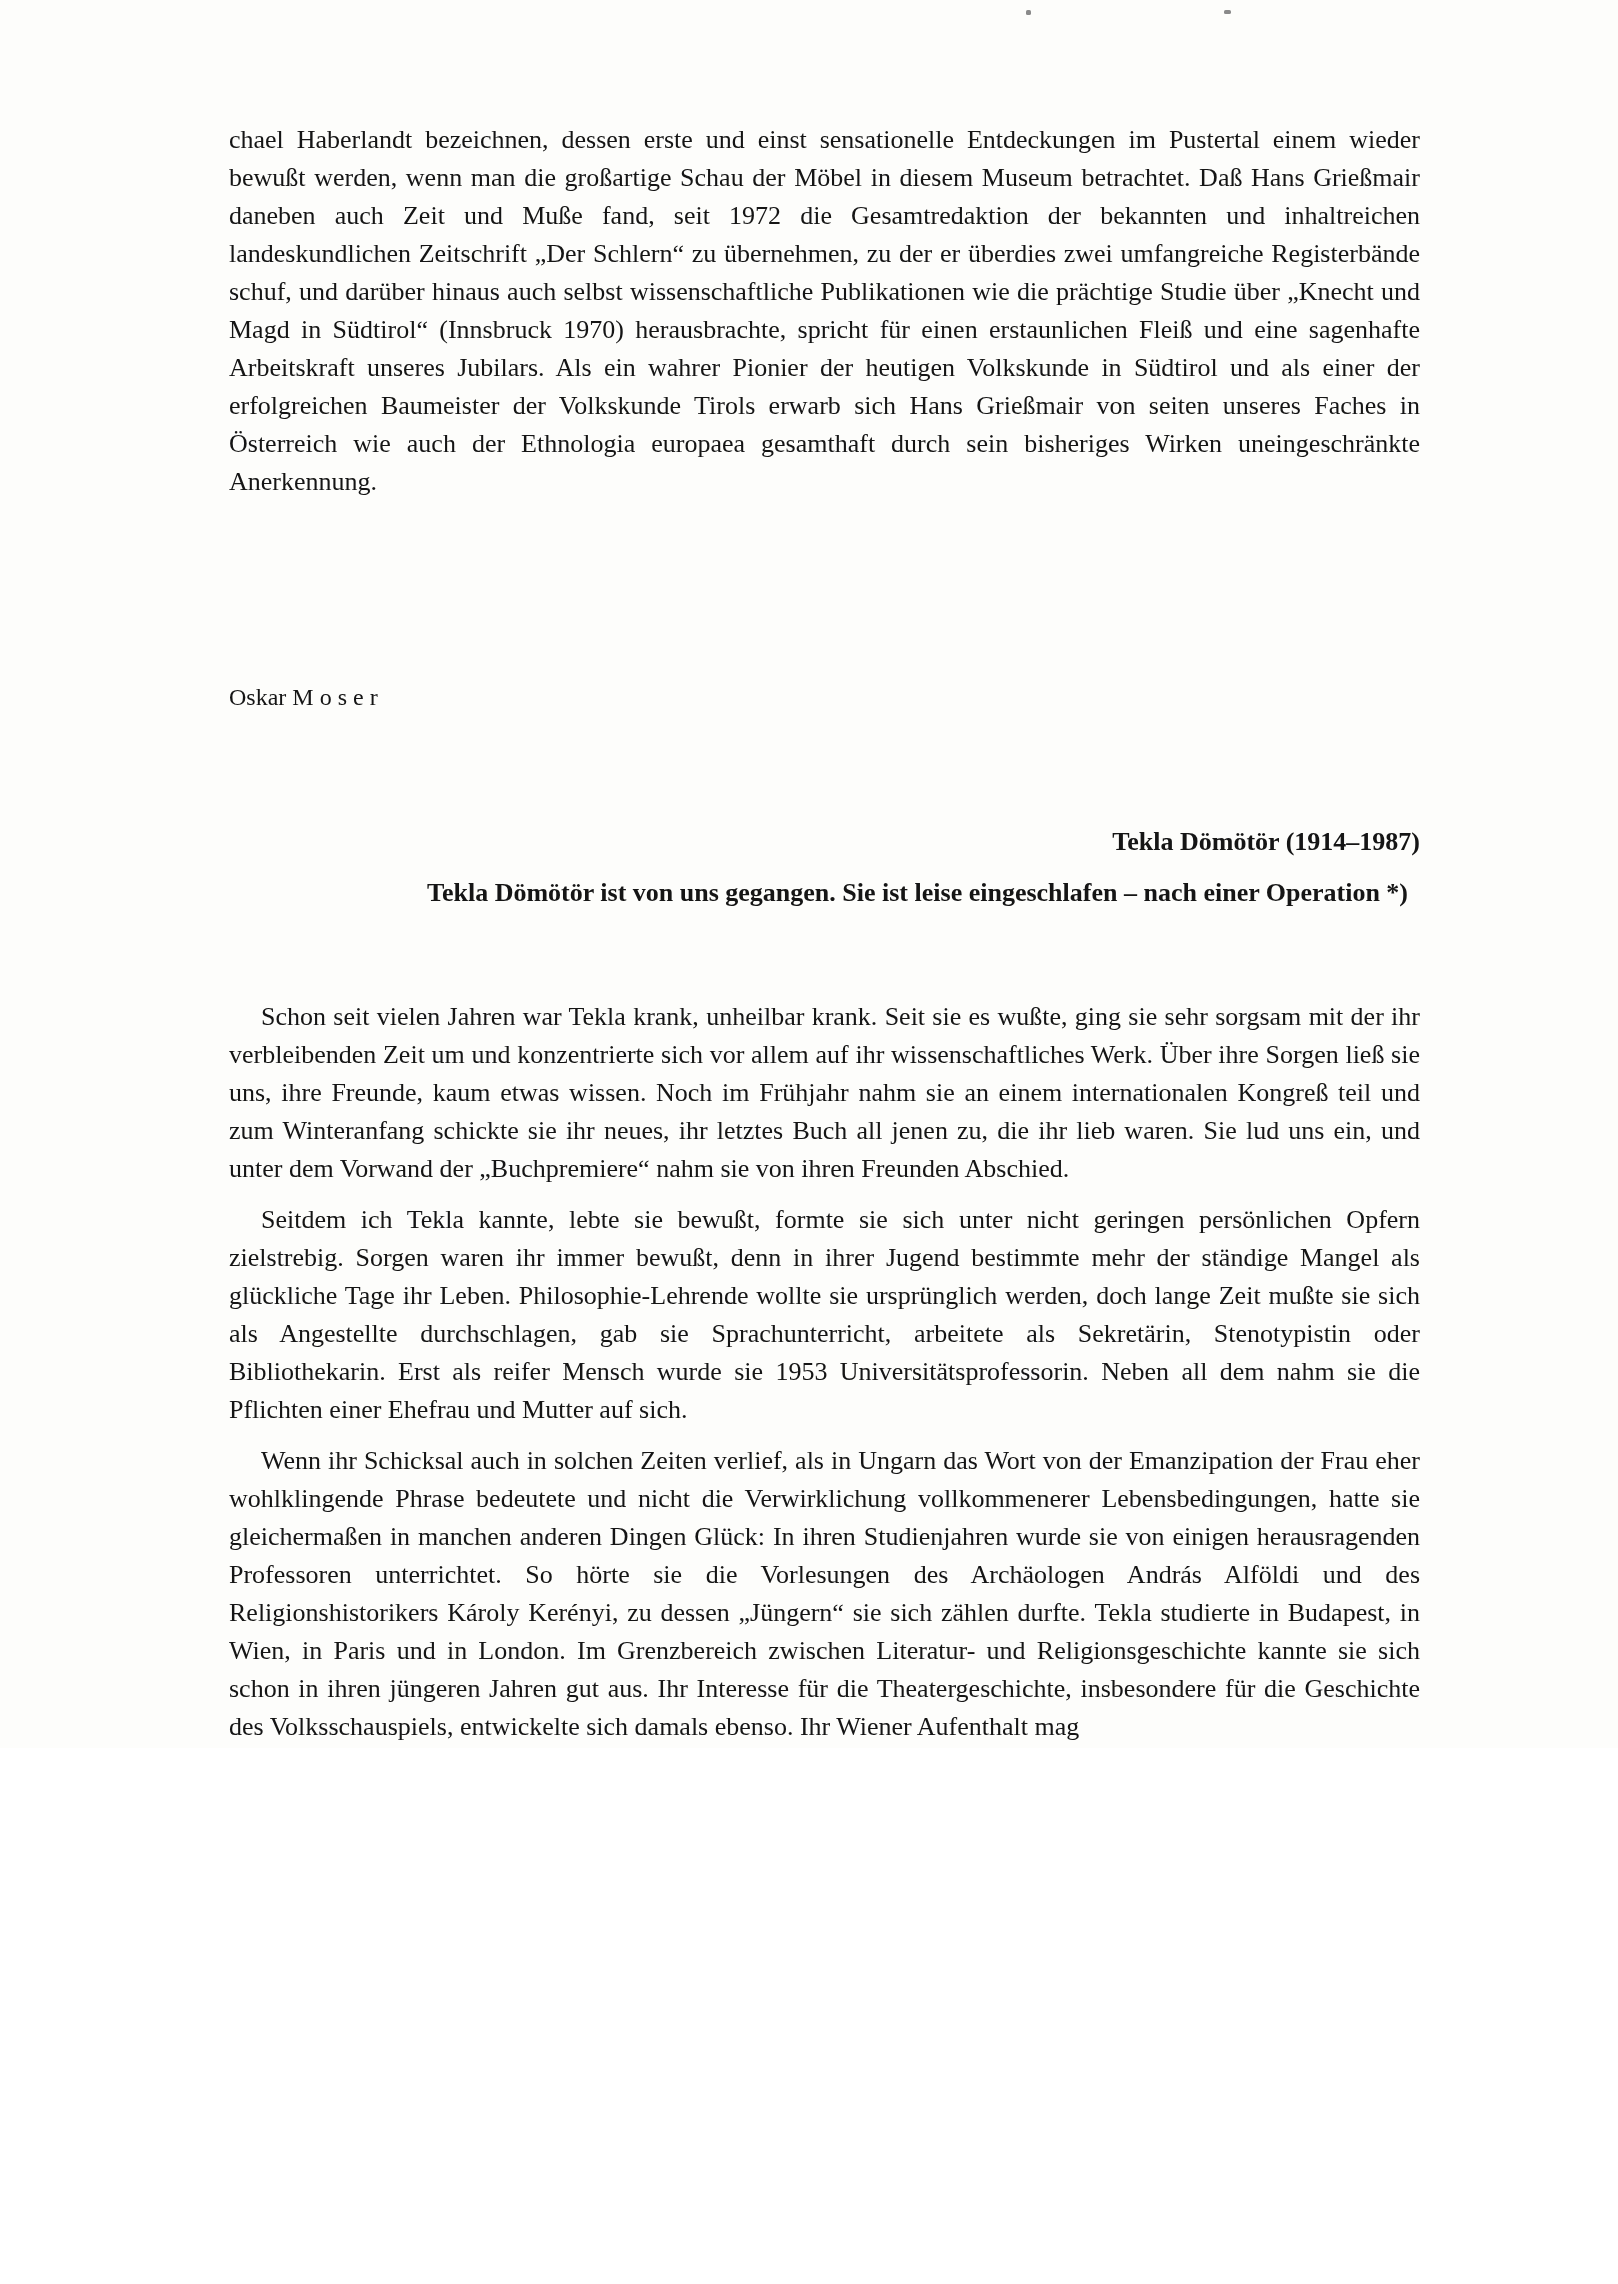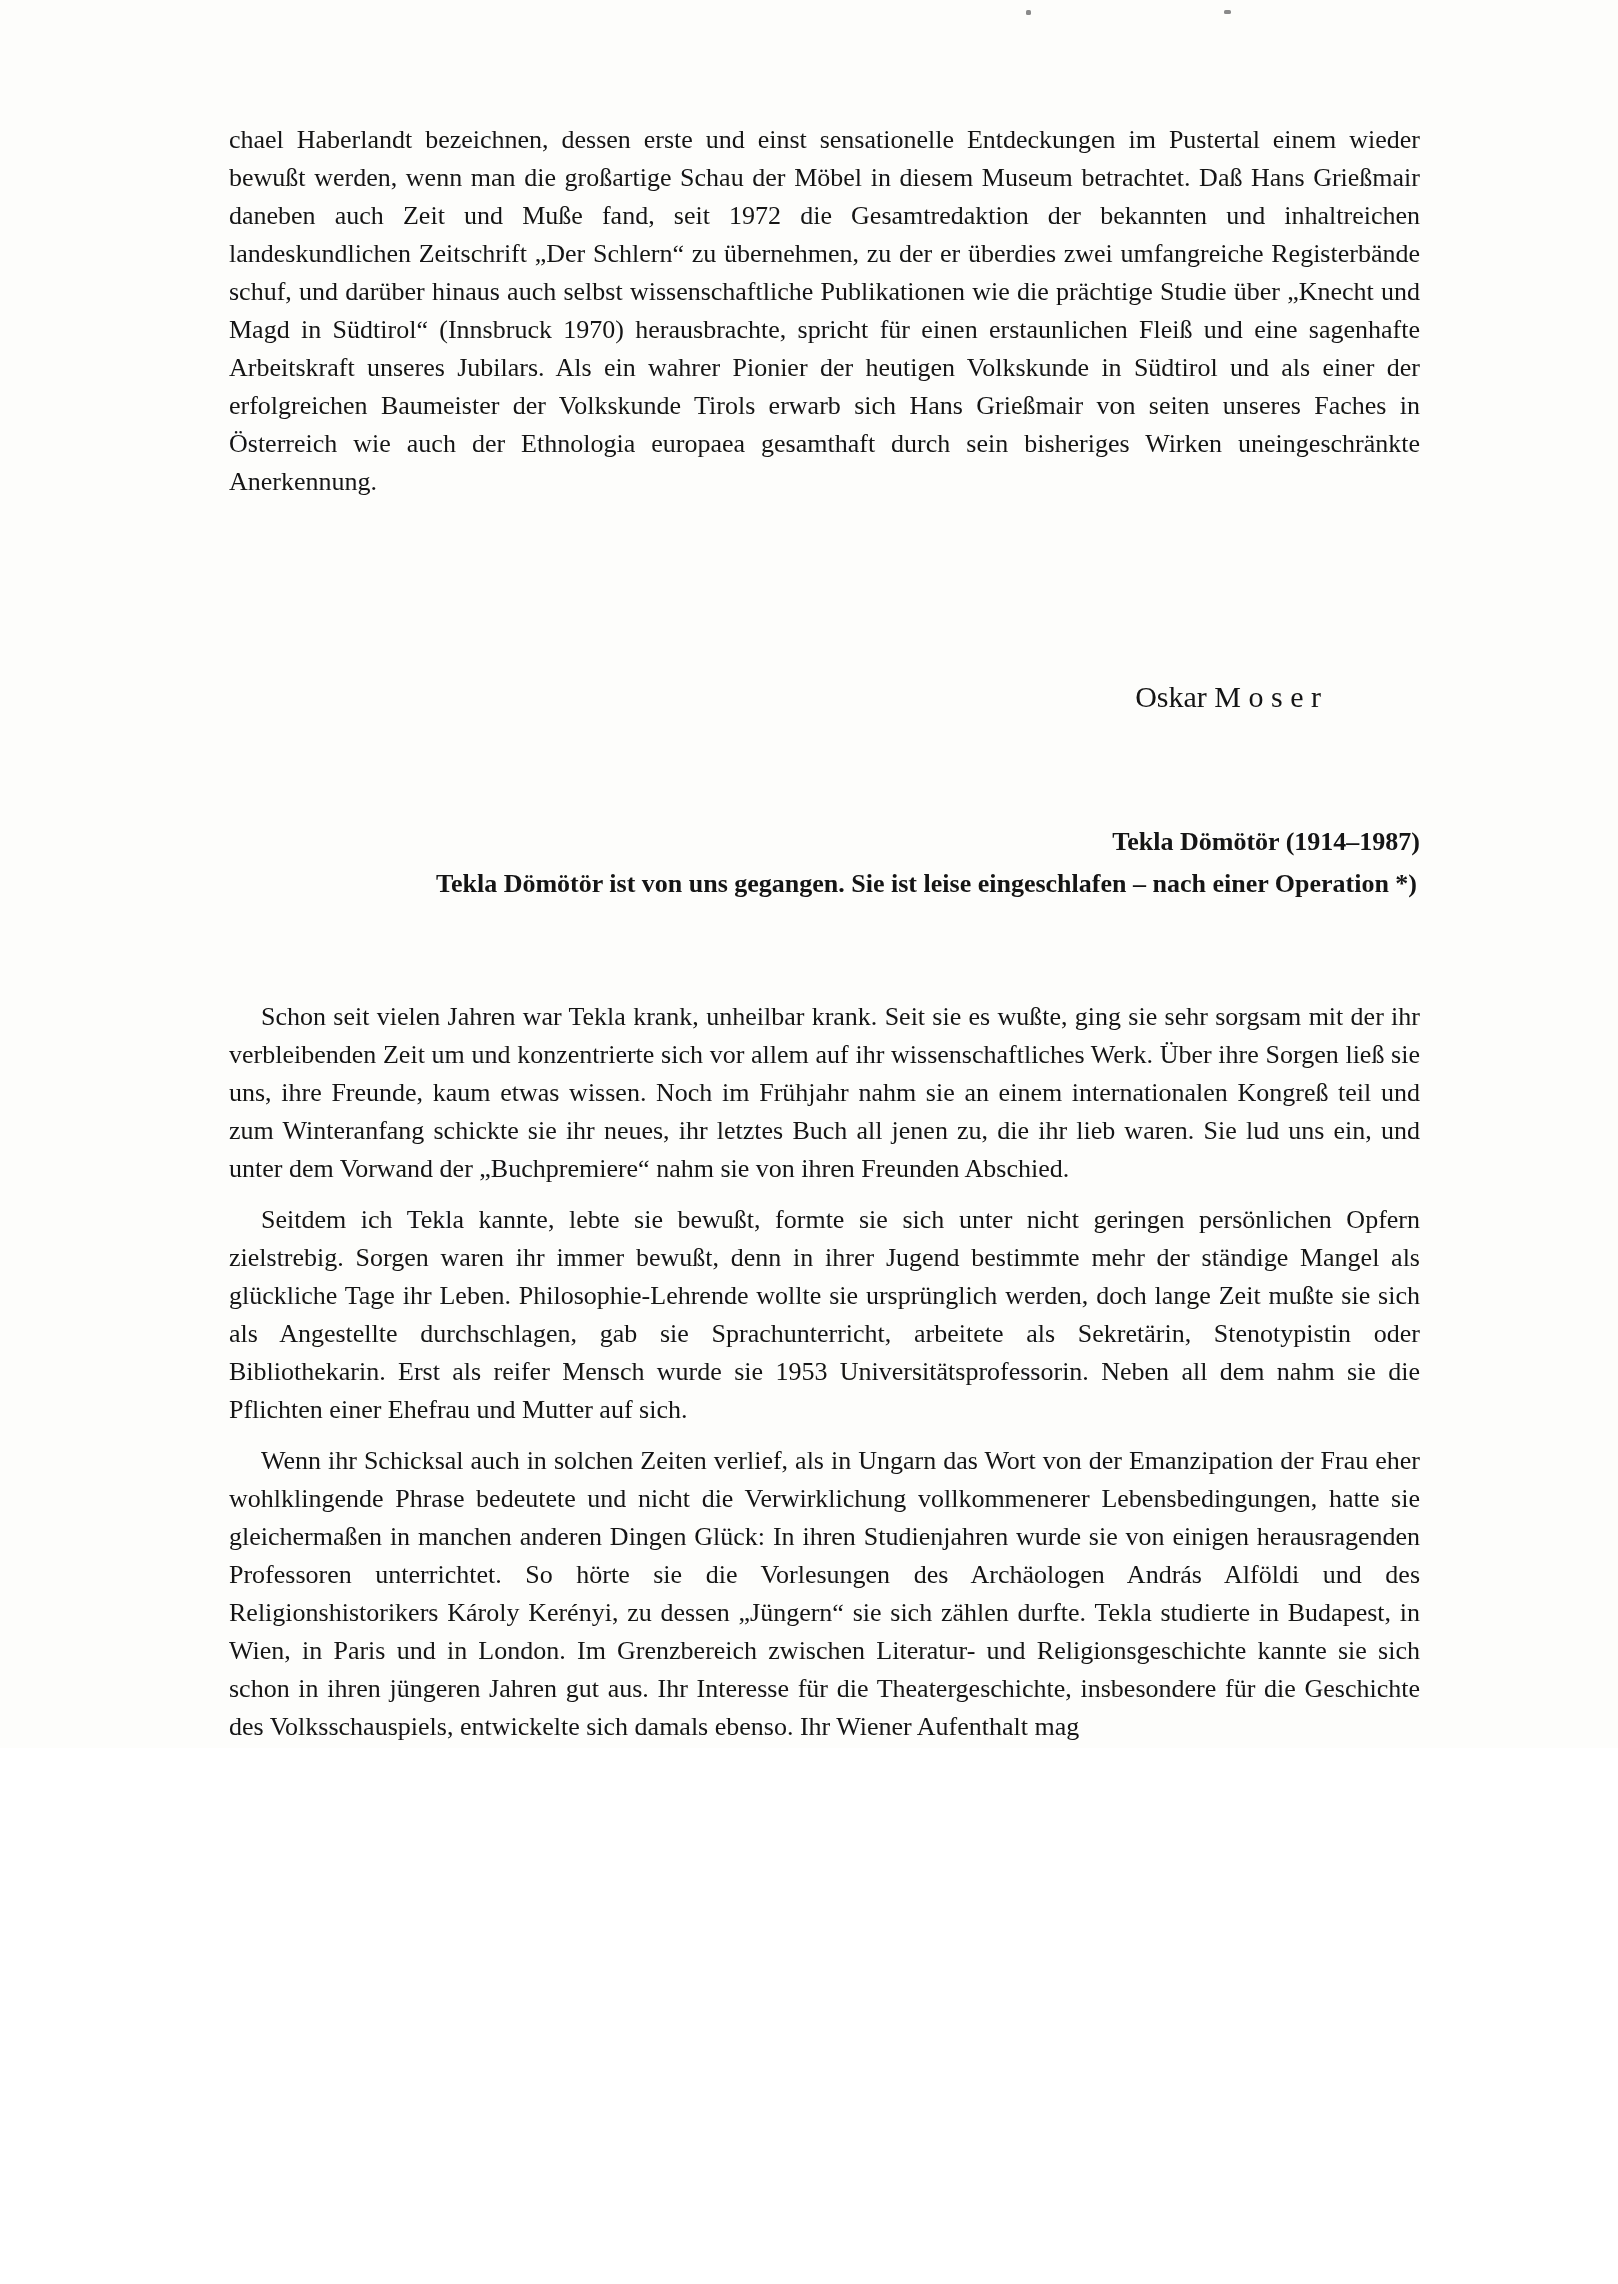--- a/index.html
+++ b/index.html
@@ -29,37 +29,36 @@
   .continuation { top: 121px; }
   .continuation p { margin: 0; text-indent: 0; }
 
   .signature {
     position: absolute;
     left: 229px;
     top: 678px;
     width: 1191px;
     box-sizing: border-box;
     padding-right: 99px;
-    text-align: right;
-    font-size: 30px;
+    font-size: 24px;
     line-height: 38px;
   }
 
   .heading {
     position: absolute;
     left: 229px;
     top: 822px;
     width: 1191px;
     text-align: right;
     font-weight: bold;
     font-size: 26px;
     line-height: 39px;
   }
   .heading .title { margin: 0; }
-  .heading .subtitle { margin: 3px; }
+  .heading .subtitle { margin: 12px; }
 
   .article { top: 960px; margin-top: 38px; }
   .article p {
     margin: 0 0 13px 0;
     text-indent: 32px;
   }
 
   .page-number {
     position: absolute;
     left: 229px;

